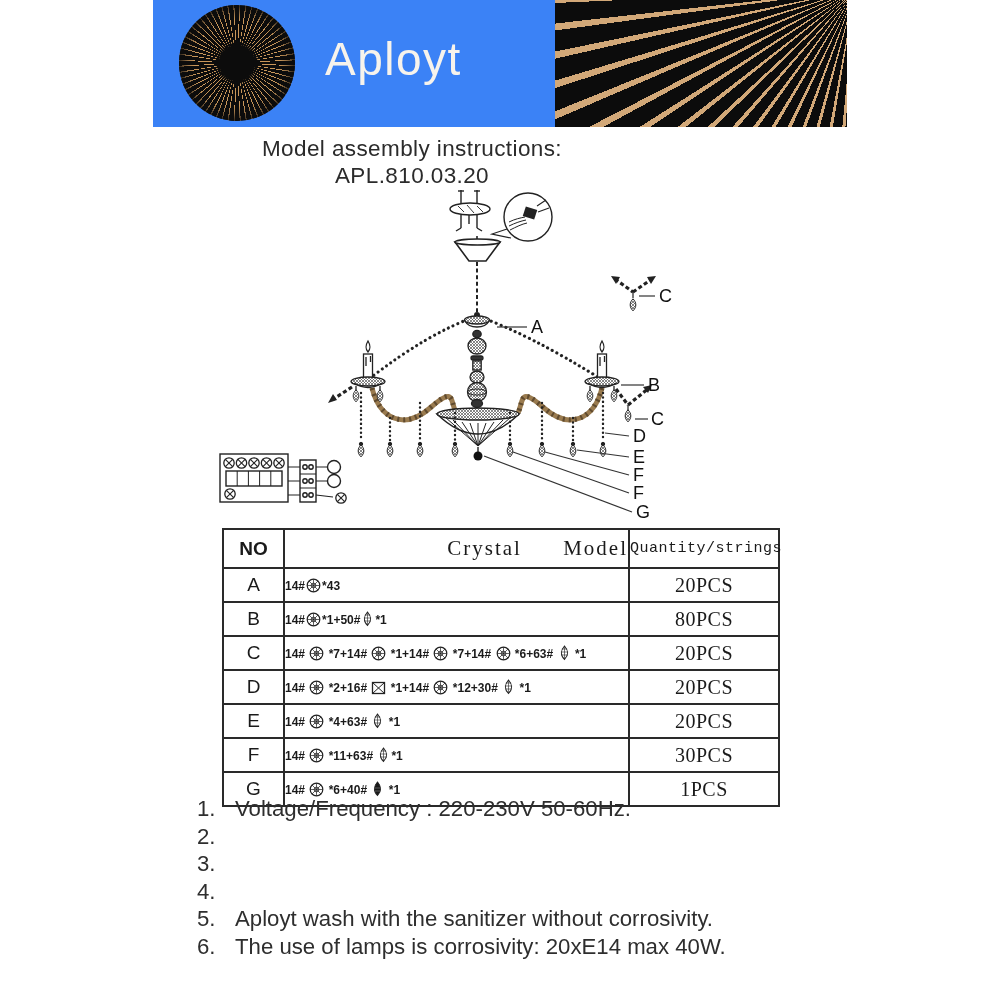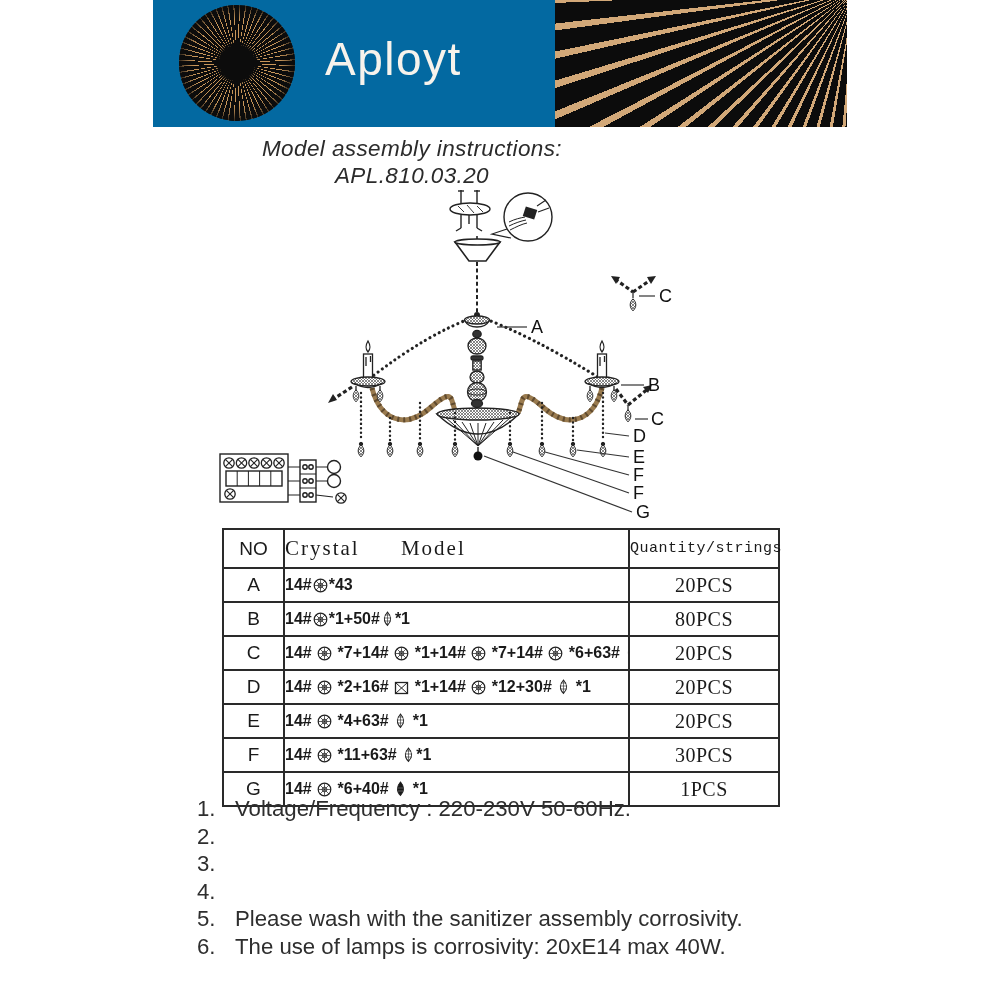--- a/index.html
+++ b/index.html
@@ -1,45 +1,45 @@
 <!DOCTYPE html>
 <html><head>
 <meta charset="utf-8">
 <style>
   html,body{margin:0;padding:0;}
   body{
     width:1000px;height:1000px;position:relative;background:#ffffff;
     font-family:"Liberation Sans",sans-serif;color:#1a1a1a;overflow:hidden;
   }
   
-  .banner{position:absolute;left:153px;top:0;width:694px;height:127px;background:#0369a1;overflow:hidden;}
+  .banner{position:absolute;left:153px;top:0;width:694px;height:127px;background:#3b82f6;overflow:hidden;}
   .starburst{position:absolute;left:26px;top:5px;width:116px;height:116px;border-radius:50%;
     background:repeating-conic-gradient(#0c0c0c 0deg 2.2deg,#c8965a 2.2deg 3.4deg,#0c0c0c 3.4deg 6deg);}
   .starburst::after{content:"";position:absolute;inset:0;border-radius:50%;
     background:radial-gradient(circle at 50% 50%,#0c0c0c 0 21%,rgba(12,12,12,0) 27% 52%,rgba(12,12,12,.25) 60%,#0c0c0c 74%);}
   .brand{position:absolute;left:172px;top:33px;font-size:46px;line-height:52px;color:#f7f3ec;
     letter-spacing:1.5px;font-weight:400;}
   .rays{position:absolute;right:0;top:0;width:292px;height:127px;
     background:repeating-conic-gradient(from 170deg at 103% -8%,#0c0c0c 0deg 3.9deg,#d2a878 3.9deg 5.2deg);}
   
-  .title-line{position:absolute;left:0;width:824px;text-align:center;font-size:22.5px;color:#2b2b2b;letter-spacing:.4px;font-style:italic;}
+  .title-line{position:absolute;left:0;width:824px;text-align:center;font-size:22.5px;color:#2b2b2b;letter-spacing:.4px;}
   #title1{top:136px;} #title2{top:163px;}
   
   .diagram{position:absolute;left:0;top:0;}
   .diagram text{font-family:"Liberation Sans",sans-serif;font-size:18px;fill:#111;}
   
   .parts-table{position:absolute;left:222px;top:528px;width:556px;border-collapse:collapse;table-layout:fixed;}
   .parts-table th,.parts-table td{border:2px solid #2a2a2a;padding:0;}
   .parts-table thead th{height:37px;}
   .parts-table tbody td{height:32px;}
-  .h-no{font-size:19px;font-weight:400;text-align:center;}
-  .h-model{font-family:"Liberation Serif",serif;font-size:21px;font-weight:400;text-align:left;word-spacing:34px;letter-spacing:2px;}
+  .h-no{font-size:19px;font-weight:700;text-align:center;}
+  .h-model{font-family:"Liberation Serif",serif;font-size:21px;font-weight:400;text-align:right;word-spacing:34px;letter-spacing:2px;}
   .h-qty{font-family:Liberation Mono, monospace;font-size:15px;font-weight:400;text-align:right;letter-spacing:.5px;}
   .c-no{text-align:center;font-size:19px;font-weight:400;}
-  .c-model{padding-left:9px;font-size:16px;font-weight:700;white-space:nowrap;overflow:hidden;}
+  .c-model{padding-left:9px;font-size:12px;font-weight:700;white-space:nowrap;overflow:hidden;}
   .c-qty{text-align:center;font-family:"Liberation Serif",serif;font-size:20px;letter-spacing:.5px;margin-top:32px;}
   .c-model .ic{vertical-align:-3px;margin:0 1px;}
   
   .instructions{position:absolute;left:197px;top:795px;}
   .ins-row{display:flex;line-height:27.5px;font-size:22.2px;color:#2e2e2e;}
   .ins-num{width:38px;flex:none;}
 </style>
 </head>
 <body>
 
@@ -393,19 +393,19 @@
       <span class="ins-num">2.</span>
     </div>
   <div class="ins-row">
       <span class="ins-num">3.</span>
     </div>
   <div class="ins-row">
       <span class="ins-num">4.</span>
     </div>
   <div class="ins-row">
       <span class="ins-num">5.</span>
-      <span>Please wash with the sanitizer assembly corrosivity.</span>
+      <span>Aployt wash with the sanitizer without corrosivity.</span>
     </div>
   <div class="ins-row">
       <span class="ins-num">6.</span>
       <span>The use of lamps is corrosivity: 20xE14 max 40W.</span>
     </div>
 </div>
 
 </body></html>

